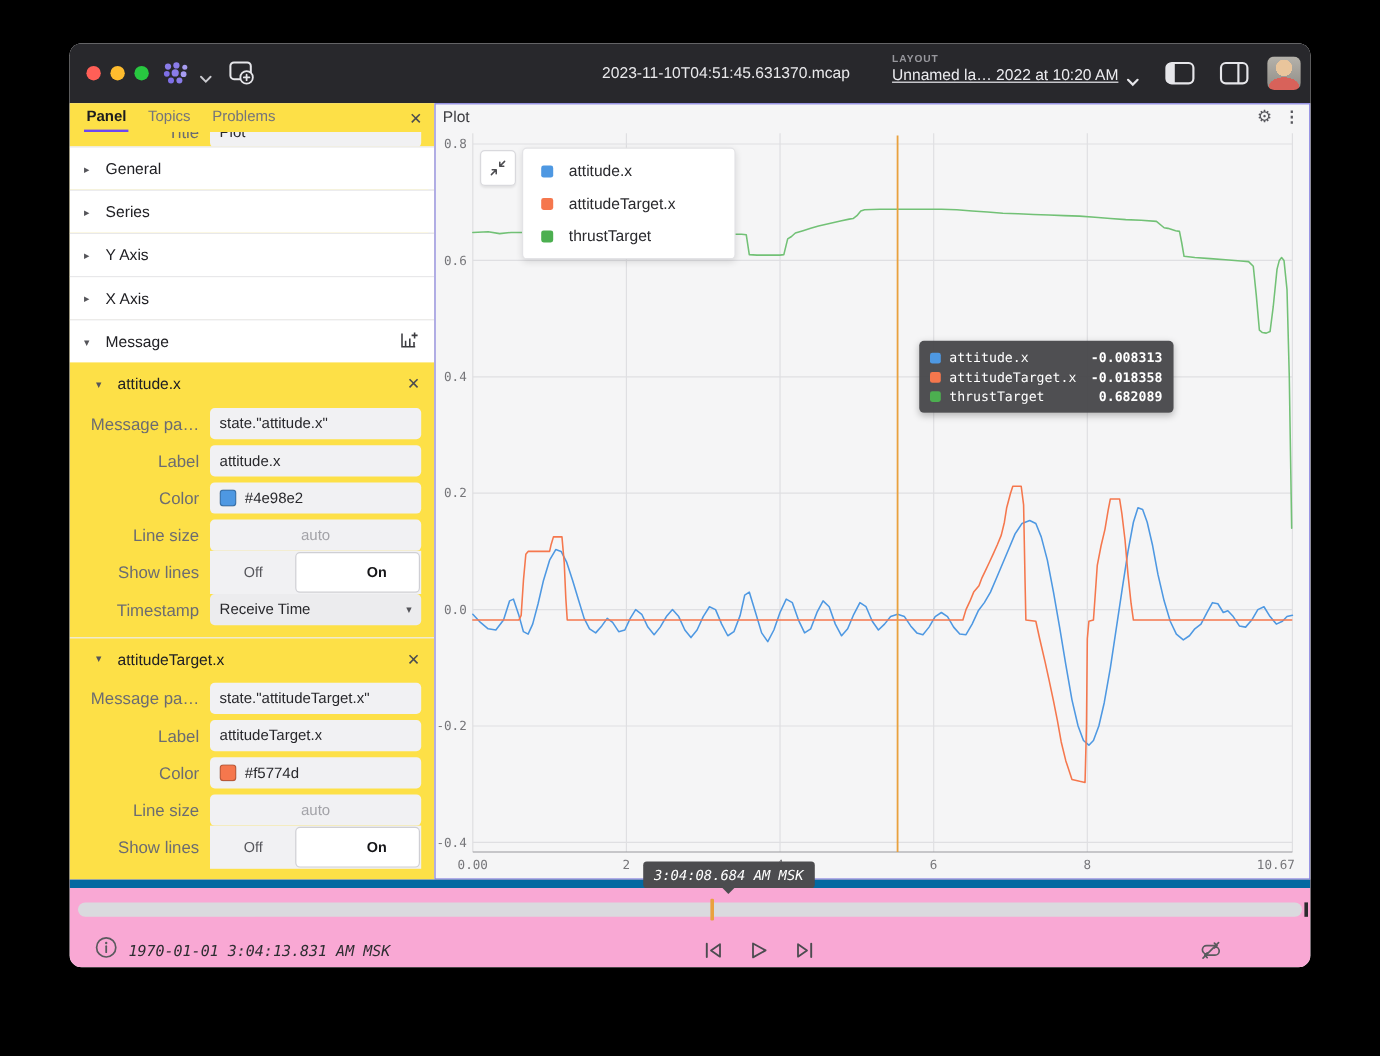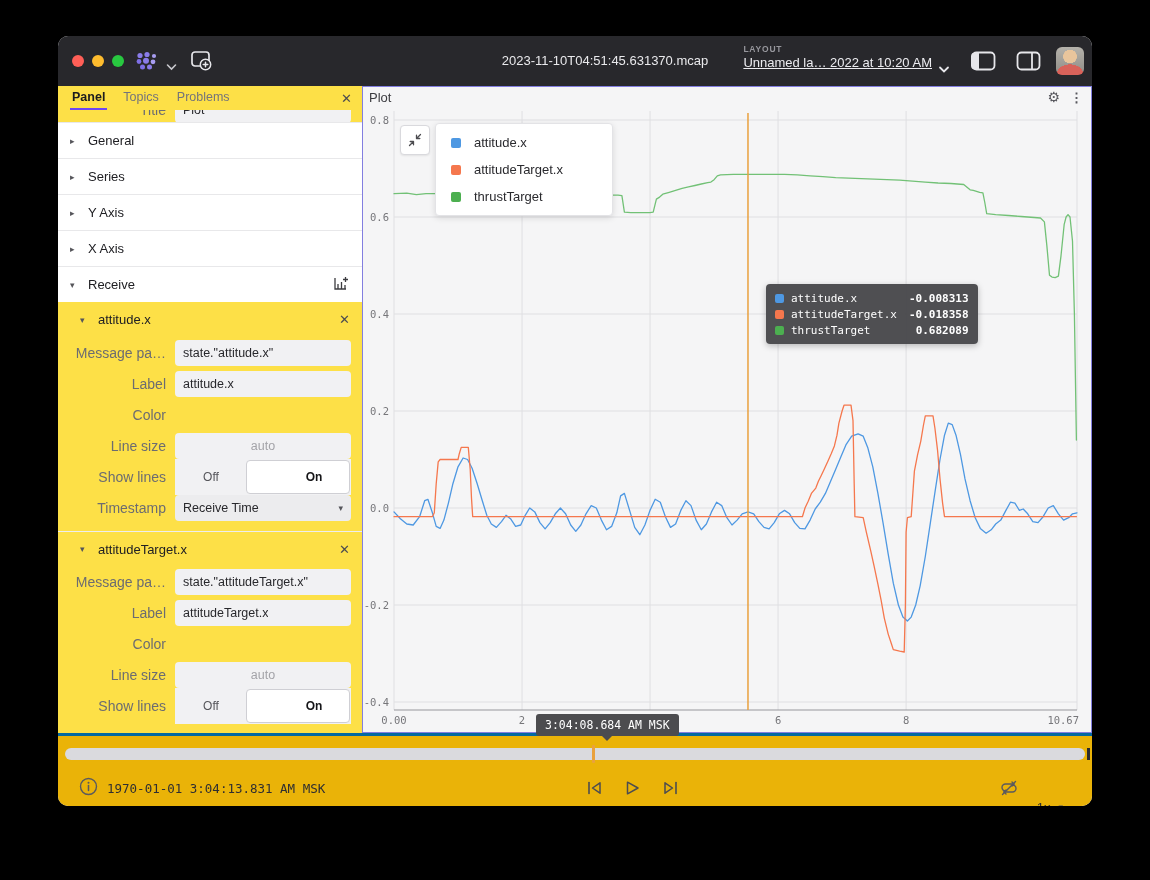--- a/index.html
+++ b/index.html
@@ -100,21 +100,21 @@
 
   .hover-tip { position:absolute; left:403px; top:197px; background:rgba(72,72,75,.96); border-radius:4px;
                padding:6px 9px; font-family:"DejaVu Sans Mono", monospace; font-size:11px; color:#fff;
                box-shadow:0 2px 6px rgba(0,0,0,.25); }
   .tip-row { display:flex; align-items:center; height:16px; }
   .tip-swatch { width:9px; height:9px; border-radius:2px; margin-right:7px; flex:0 0 9px; }
   .tip-label { width:118px; }
   .tip-value { margin-left:auto; font-weight:700; }
 
   
-  .playbar { flex:0 0 73px; background:#eab308; border-top:3px solid #0369a1; position:relative; }
+  .playbar { flex:0 0 73px; background:#f9a8d4; border-top:7px solid #0369a1; position:relative;font-style:italic; }
   .scrub-track { position:absolute; left:7px; right:7px; top:12px; height:12px; background:#dadade; border-radius:6px; cursor:pointer; }
   .scrub-playhead { position:absolute; left:534px; top:9px; width:3px; height:18px; background:#e9a13e; border-radius:1px; cursor:ew-resize; }
   .scrub-end { position:absolute; left:1029px; top:12px; width:3px; height:12px; background:#2b2b2e; }
   .time-tip { position:absolute; left:478px; top:-22px; height:22px; background:#4c4c4f; color:#fff; border-radius:3px;
               font-family:"DejaVu Sans Mono", monospace; font-size:11.5px; display:flex; align-items:center;
               padding:0 9px; white-space:nowrap; z-index:5; }
   .time-tip::after { content:""; position:absolute; left:50%; bottom:-5px; transform:translateX(-50%);
                      border-left:6px solid transparent; border-right:6px solid transparent; border-top:6px solid #4c4c4f; }
   .controls { position:absolute; left:0; right:1px; top:34px; height:36px; display:flex; align-items:center; }
   .info-icon { margin-left:21px; cursor:pointer; }
@@ -216,21 +216,21 @@
         <div class="section">
           <span class="caret">▸</span>
           <span class="section-label">Y Axis</span>
         </div>
         <div class="section">
           <span class="caret">▸</span>
           <span class="section-label">X Axis</span>
         </div>
         <div class="section">
           <span class="caret">▾</span>
-          <span class="section-label">Receive</span>
+          <span class="section-label">Message</span>
           <span class="add-series-btn">
             <svg width="16" height="16" viewBox="0 0 16 16">
               <path d="M2 2 v11 h11" stroke="#3c3c40" stroke-width="1.3" fill="none"></path>
               <path d="M5 13 v-5 M8.5 13 v-7 M12 13 v-4" stroke="#3c3c40" stroke-width="1.3"></path>
               <path d="M12.5 1 v5 M10 3.5 h5" stroke="#3c3c40" stroke-width="1.3"></path>
             </svg>
           </span>
         </div>
 
         <div class="series-header">
@@ -245,20 +245,24 @@
             </div>
         </div>
         <div class="frow">
           <div class="flabel">Label</div>
           <div class="finput">
               <span>attitude.x</span>
             </div>
         </div>
         <div class="frow">
           <div class="flabel">Color</div>
+          <div class="finput">
+            <span class="swatch" style="background: rgb(78, 152, 226);"></span>
+            <span>#4e98e2</span>
+          </div>
         </div>
         <div class="frow">
           <div class="flabel">Line size</div>
           <div class="finput center">
               <span>auto</span>
             </div>
         </div>
         <div class="frow">
           <div class="flabel">Show lines</div>
           <div class="seg">
@@ -287,20 +291,24 @@
             </div>
         </div>
         <div class="frow">
           <div class="flabel">Label</div>
           <div class="finput">
               <span>attitudeTarget.x</span>
             </div>
         </div>
         <div class="frow">
           <div class="flabel">Color</div>
+          <div class="finput">
+            <span class="swatch" style="background: rgb(245, 119, 77);"></span>
+            <span>#f5774d</span>
+          </div>
         </div>
         <div class="frow">
           <div class="flabel">Line size</div>
           <div class="finput center">
               <span>auto</span>
             </div>
         </div>
         <div class="frow">
           <div class="flabel">Show lines</div>
           <div class="seg">

